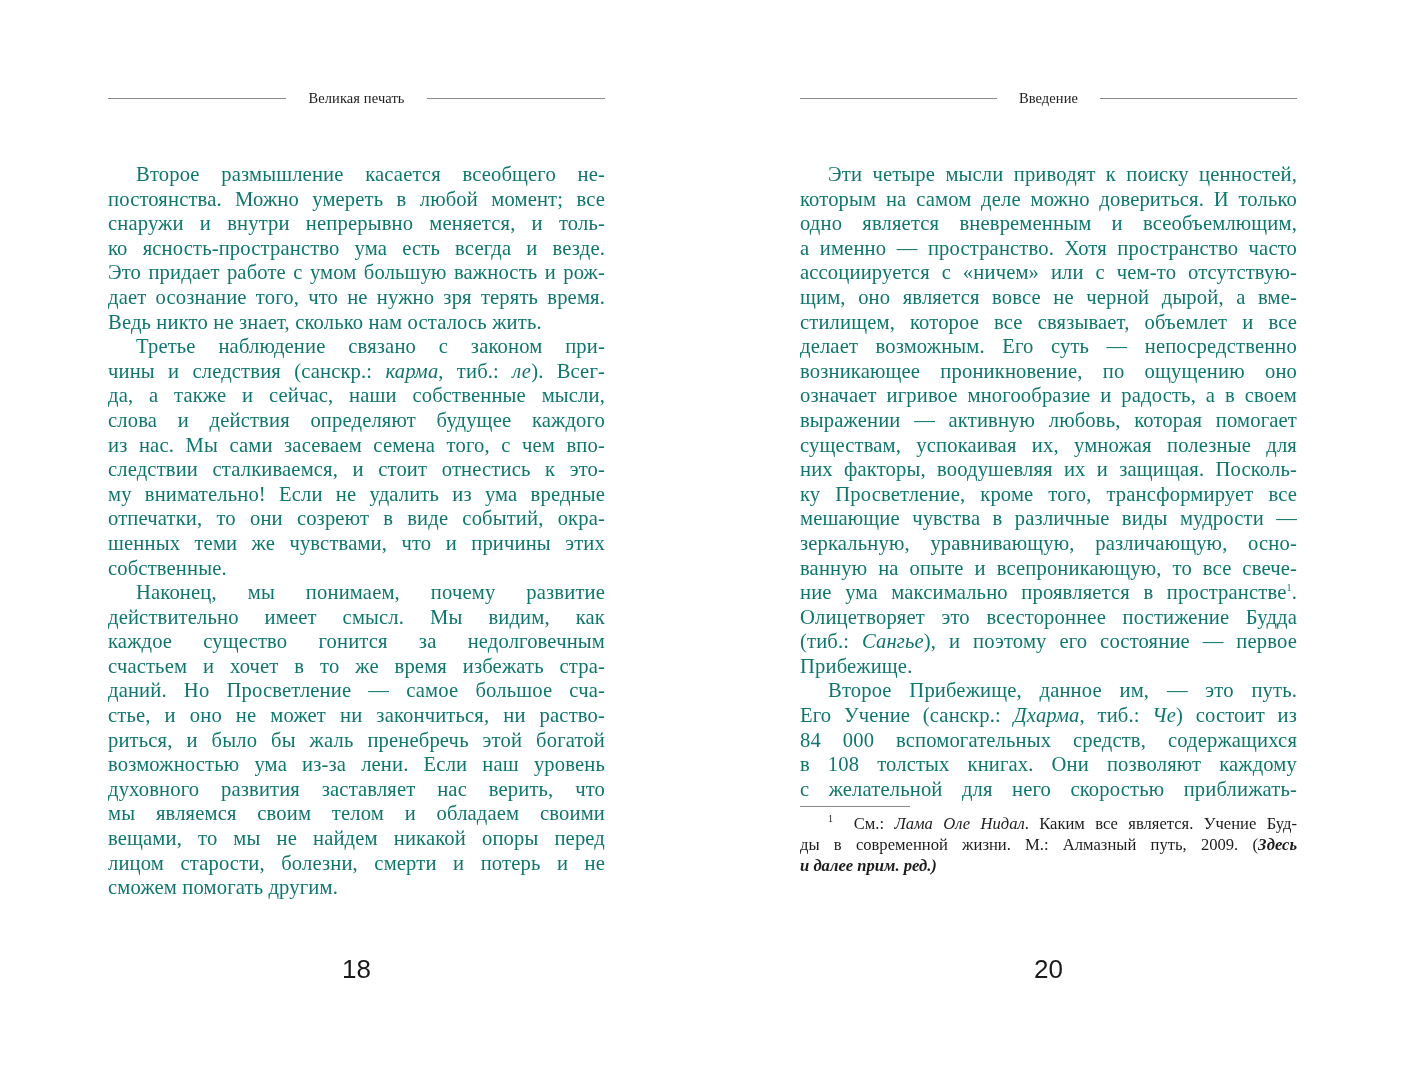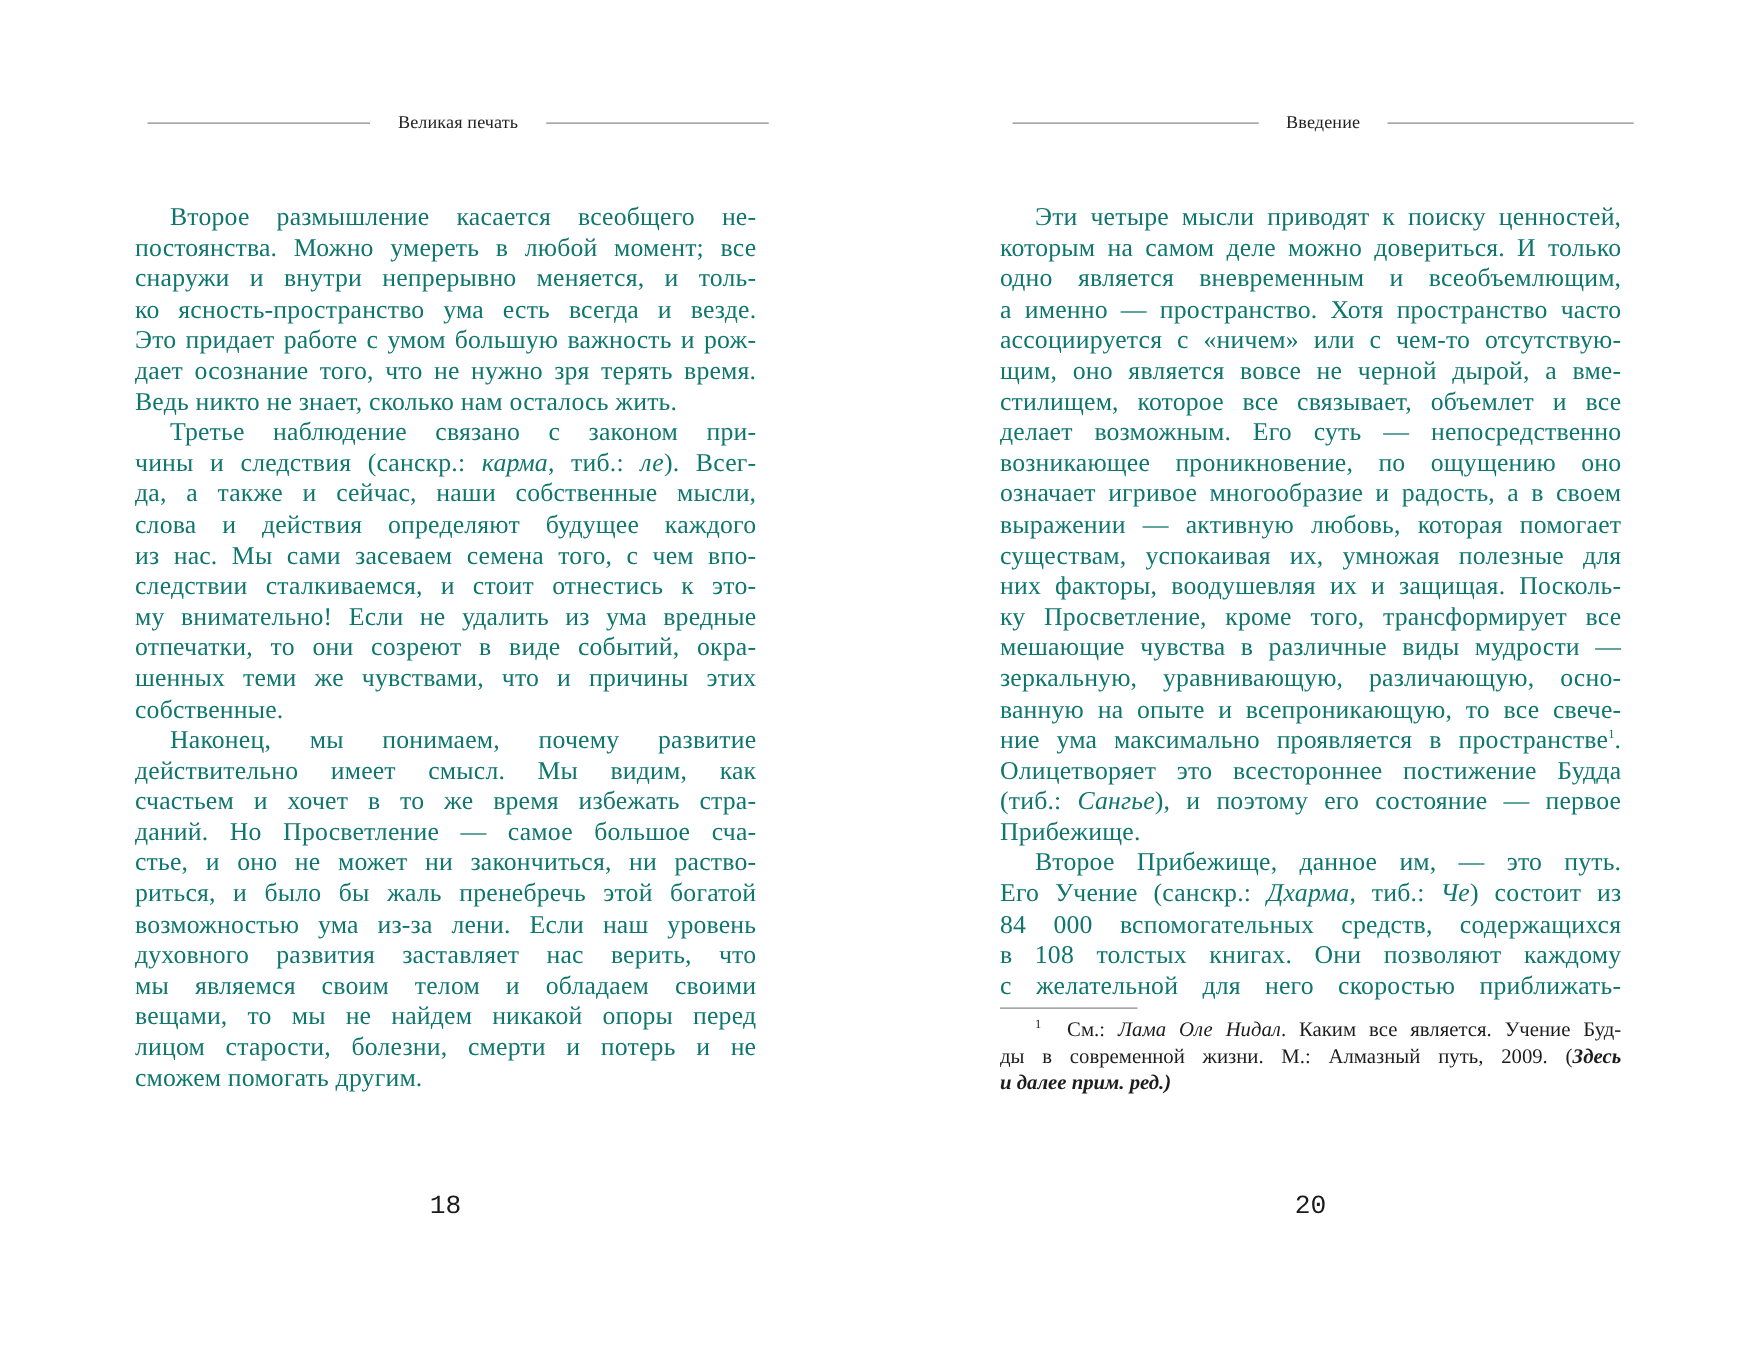--- a/index.html
+++ b/index.html
@@ -1,41 +1,41 @@
 <!DOCTYPE html>
 <html><head>
 <meta charset="utf-8">
 <style>
   html, body { margin: 0; padding: 0; background: #ffffff; }
   body { width: 1404px; height: 1080px; position: relative; overflow: hidden;
          font-family: "DejaVu Serif", "Liberation Serif", serif; color: #1a1a1a; }
   .page { position: absolute; top: 0; width: 497px; height: 1080px; }
   #page-left { left: 108px; }
   #page-right { left: 800px; }
-  .running-head { position: absolute; top: 88px; left: 10px; width: 497px; height: 20px;
+  .running-head { position: absolute; top: 88px; left: 0; width: 497px; height: 20px;
                   display: flex; align-items: center; justify-content: flex-end; }
   .running-head .rule { flex: 1; height: 1px; background: #8a8a8a; }
   .running-head .title { font-family: "Liberation Serif", "DejaVu Serif", serif; font-size: 14.5px;
                          color: #222; padding: 0 22px; white-space: nowrap; letter-spacing: 0.1px; }
   .body-text { position: absolute; top: 162px; left: 0; width: 497px; }
   .line { font-family: "Liberation Serif", "DejaVu Serif", serif; font-size: 20.6px; line-height: 24.6px;
           height: 24.6px; white-space: nowrap; text-align: justify; text-align-last: justify;
           letter-spacing: 0.15px; color: #0f766e; }
   .line.indent { padding-left: 28px; }
   .line.last { text-align-last: left; }
   .line i, .fn i { font-style: italic; }
   sup { font-size: 10px; line-height: 0; vertical-align: super; }
   .fn-rule { width: 110px; height: 1px; background: #8a8a8a; margin-top: 5px; margin-bottom: 6px; }
   .fn { font-family: "Liberation Serif", "DejaVu Serif", serif; font-size: 16.6px; line-height: 21px;
         height: 21px; white-space: nowrap; text-align: justify; text-align-last: justify; color: #1c1c1c; }
   .fn.indent { padding-left: 28px; }
   .fn.last { text-align-last: left; }
   .fn b { font-weight: bold; }
   .page-number { position: absolute; top: 954px; left: 0; width: 497px; text-align: center;
-                 font-family: Liberation Mono, monospace; font-size: 21px; color: #1a1a1a; }
+                 font-family: Liberation Sans, sans-serif; font-size: 26px; color: #1a1a1a; }
 </style>
 </head>
 <body>
 
 <div class="page" id="page-left">
   <div class="running-head">
     <div class="rule"></div>
     <div class="title">Великая печать</div>
     <div class="rule"></div>
   </div>
@@ -52,20 +52,21 @@
       <div class="line">да, а также и сейчас, наши собственные мысли,</div>
       <div class="line">слова и действия определяют будущее каждого</div>
       <div class="line">из нас. Мы сами засеваем семена того, с чем впо-</div>
       <div class="line">следствии сталкиваемся, и стоит отнестись к это-</div>
       <div class="line">му внимательно! Если не удалить из ума вредные</div>
       <div class="line">отпечатки, то они созреют в виде событий, окра-</div>
       <div class="line">шенных теми же чувствами, что и причины этих</div>
       <div class="line last">собственные.</div>
       <div class="line indent">Наконец, мы понимаем, почему развитие</div>
       <div class="line">действительно имеет смысл. Мы видим, как</div>
+      <div class="line">каждое существо гонится за недолговечным</div>
       <div class="line">счастьем и хочет в то же время избежать стра-</div>
       <div class="line">даний. Но Просветление — самое большое сча-</div>
       <div class="line">стье, и оно не может ни закончиться, ни раство-</div>
       <div class="line">риться, и было бы жаль пренебречь этой богатой</div>
       <div class="line">возможностью ума из-за лени. Если наш уровень</div>
       <div class="line">духовного развития заставляет нас верить, что</div>
       <div class="line">мы являемся своим телом и обладаем своими</div>
       <div class="line">вещами, то мы не найдем никакой опоры перед</div>
       <div class="line">лицом старости, болезни, смерти и потерь и не</div>
       <div class="line last">сможем помогать другим.</div>

